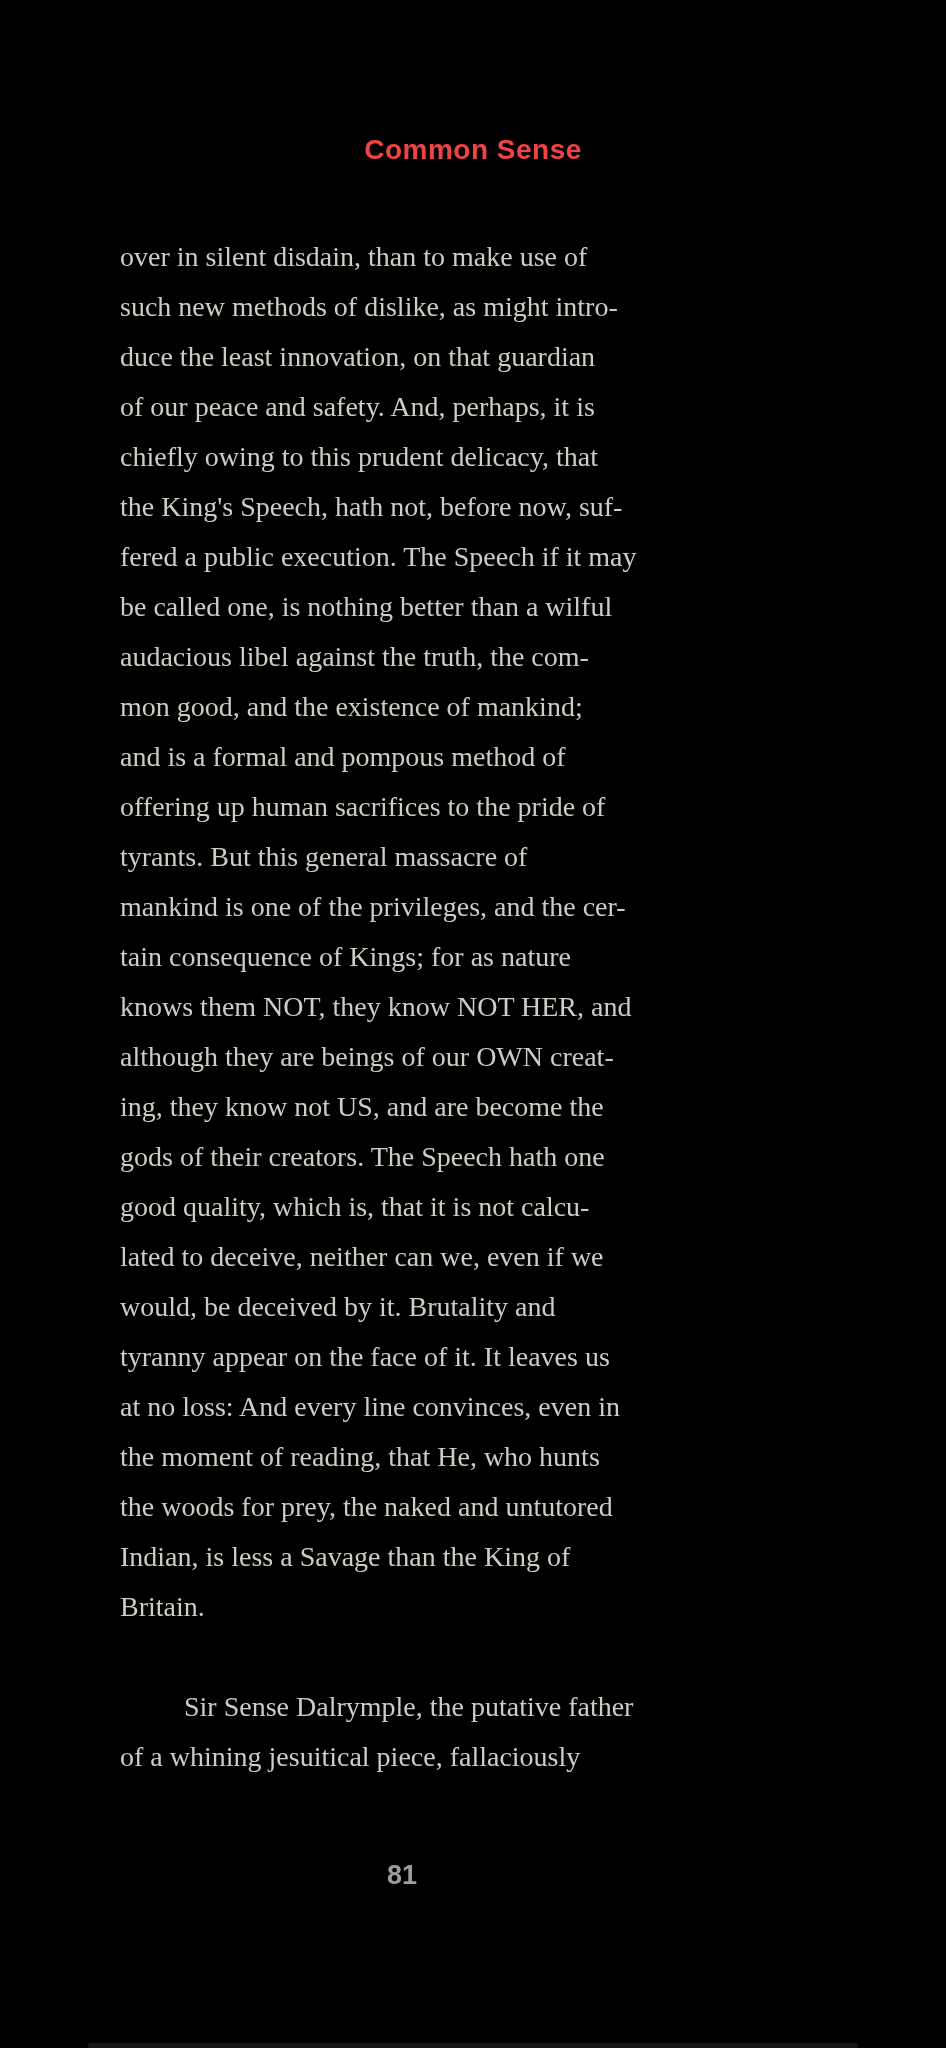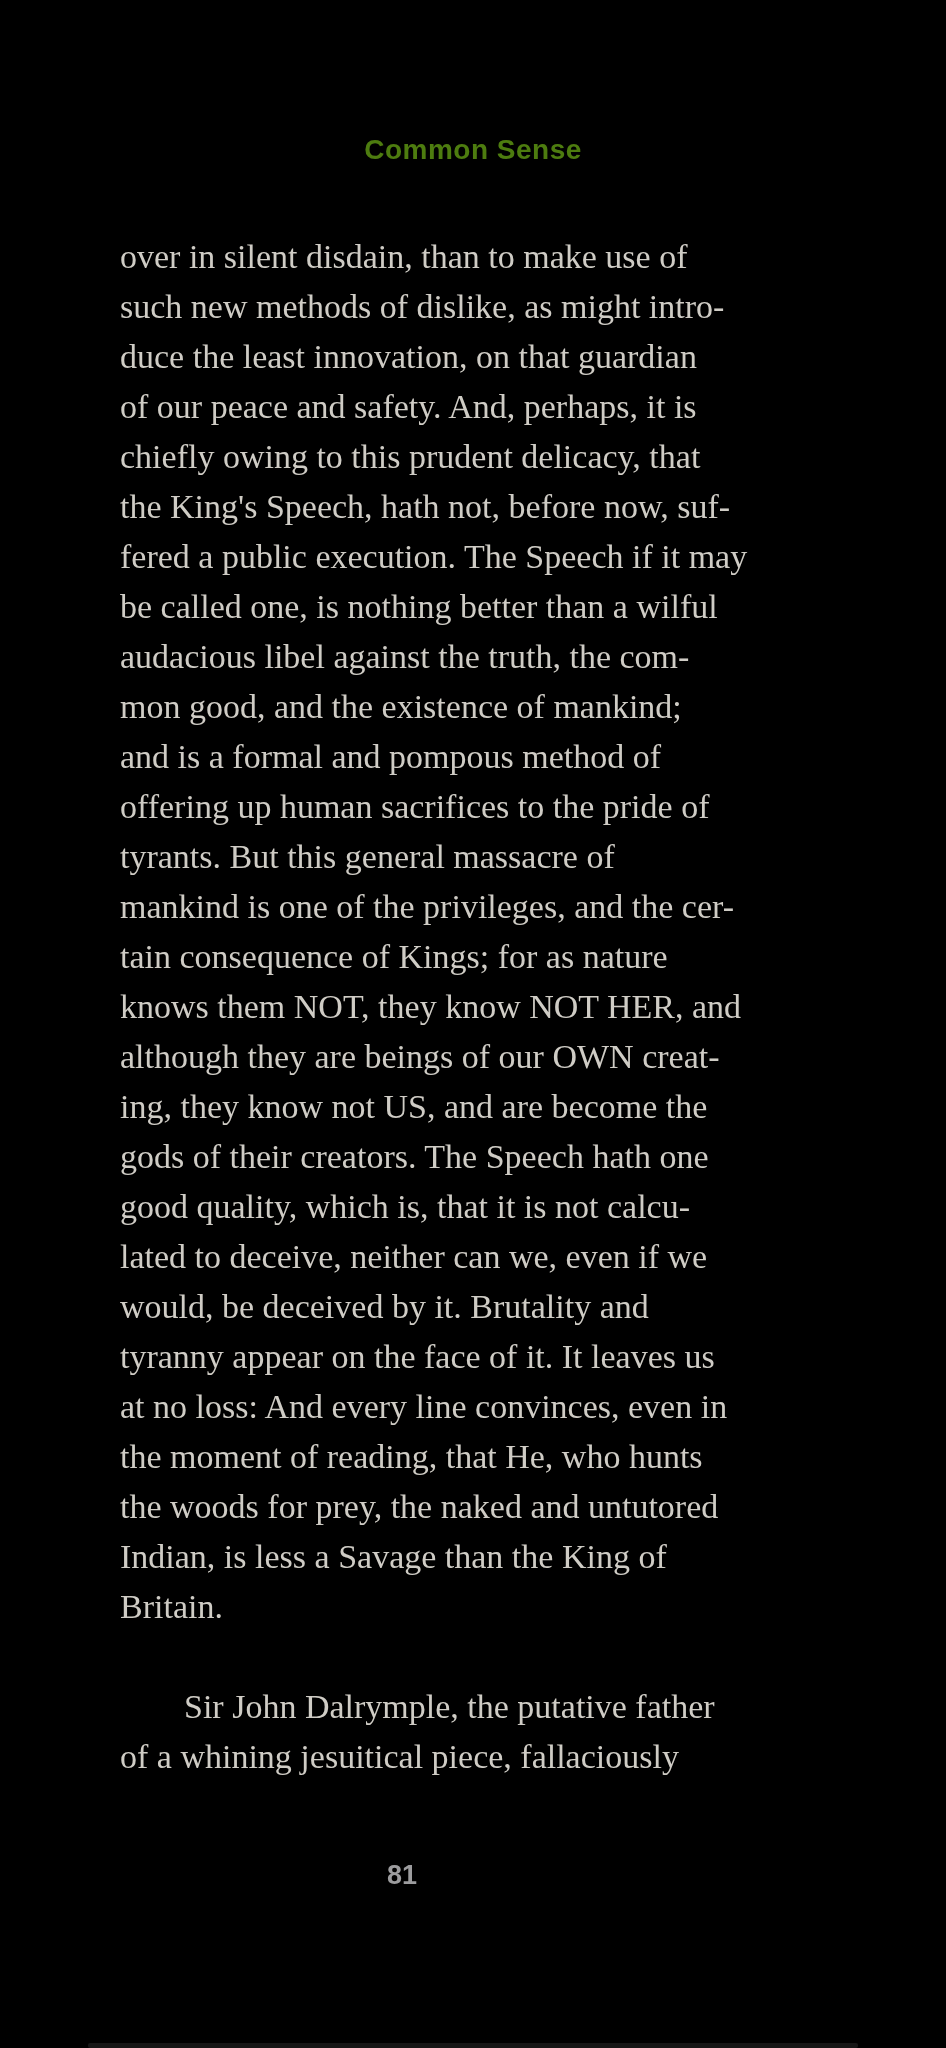--- a/index.html
+++ b/index.html
@@ -22,34 +22,34 @@
   .running-header {
     position: absolute;
     top: 134px;
     left: 0;
     width: 946px;
     text-align: center;
     font-family: "Liberation Sans", sans-serif;
     font-weight: 600;
     font-size: 28px;
     letter-spacing: 0.5px;
-    color: #4d7c0f;
+    color: #ef4444;
   }
   .text-block {
     position: absolute;
     top: 232px;
     left: 120px;
     right: 40px;
     color: #cfccc5;
   }
   .para {
     margin: 0;
     white-space: pre;
     font-family: "Liberation Serif", serif;
-    font-size: 34px;
+    font-size: 28px;
     line-height: 50px;
     color: #cfccc5;
   }
   .para.indented {
     margin-top: 50px;
     text-indent: 64px;
   }
   .page-number {
     position: absolute;
     top: 1860px;
@@ -100,21 +100,21 @@
 gods of their creators. The Speech hath one
 good quality, which is, that it is not calcu-
 lated to deceive, neither can we, even if we
 would, be deceived by it. Brutality and
 tyranny appear on the face of it. It leaves us
 at no loss: And every line convinces, even in
 the moment of reading, that He, who hunts
 the woods for prey, the naked and untutored
 Indian, is less a Savage than the King of
 Britain.</p>
-    <p class="para indented">Sir John Dalrymple, the putative father
+    <p class="para indented">Sir Sense Dalrymple, the putative father
 of a whining jesuitical piece, fallaciously</p>
   </div>
 
   <div class="page-number">81</div>
 
   <div class="bottom-strip"></div>
 
 </div>
 
 </body></html>

